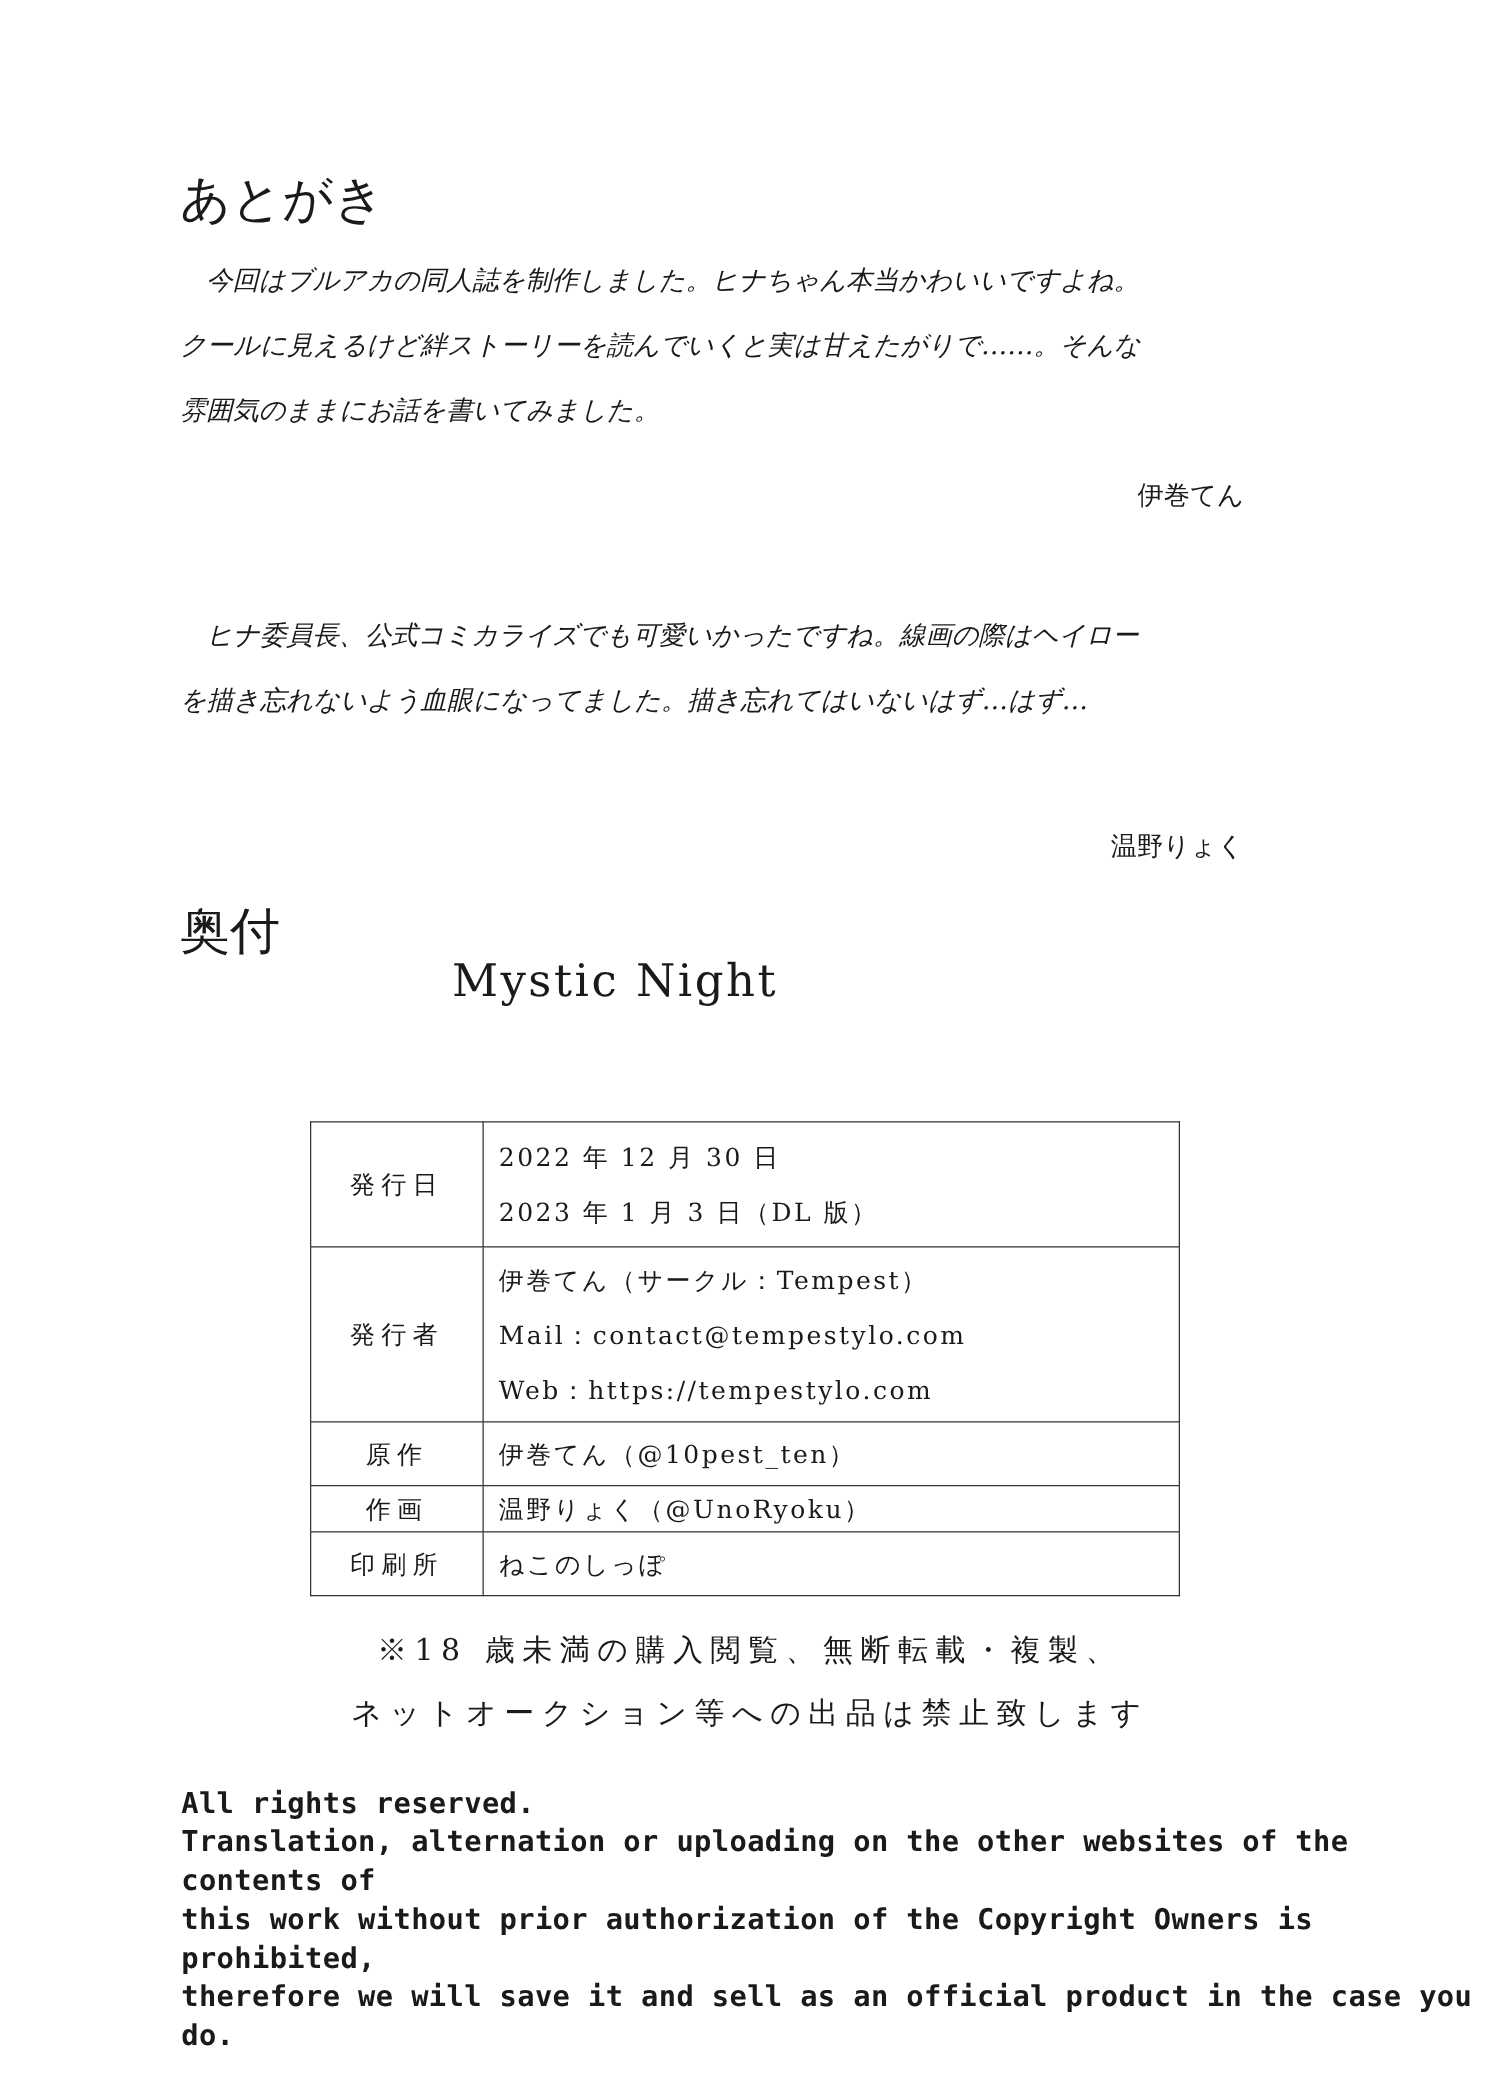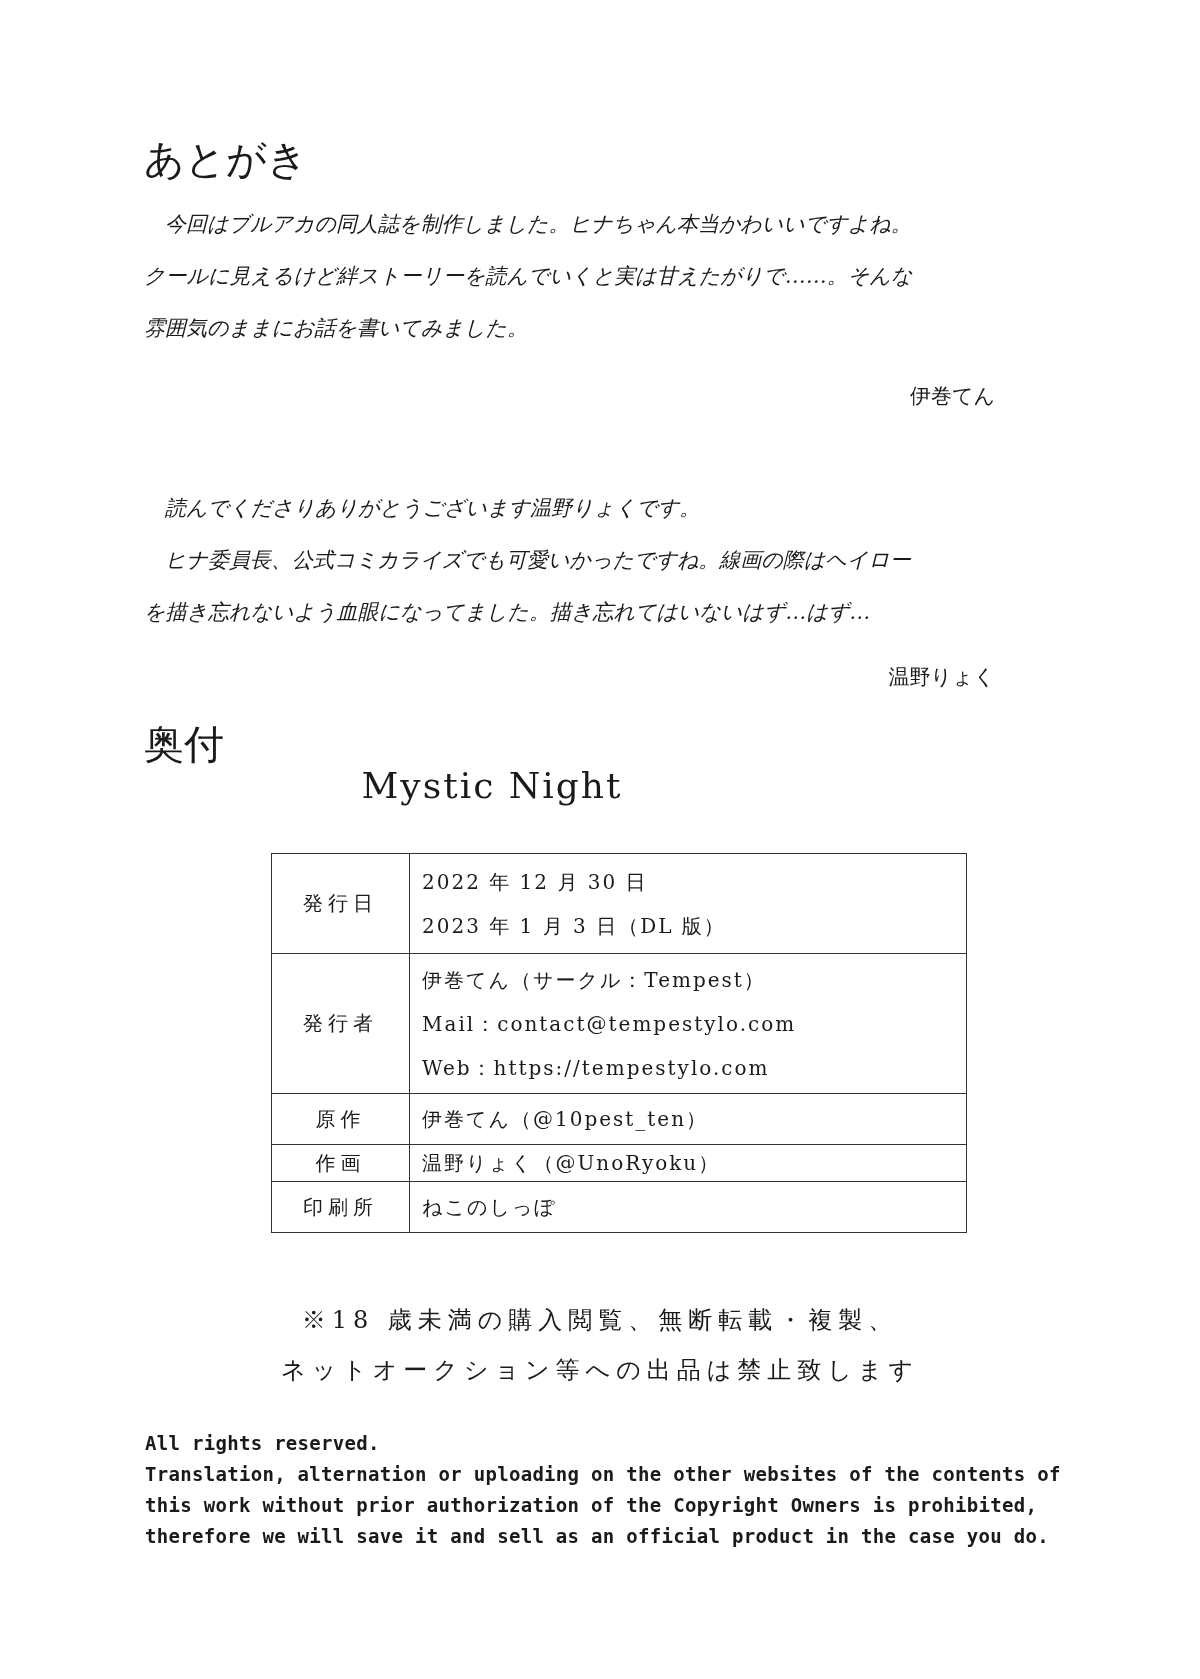--- a/index.html
+++ b/index.html
@@ -4,43 +4,42 @@
 <style>
   html, body { margin:0; padding:0; background:#fff; }
   body { width:1200px; height:1679px; position:relative; overflow:hidden; color:#1a1a1a;
          font-family:"DejaVu Serif", "Liberation Serif", serif; }
   .abs { position:absolute; }
   .h1 { font-size:40px; left:144px; }
   .p { font-size:21px; left:144px; right:195px; line-height:52px;font-style:italic; }
   .indent { text-indent:21px; }
   .sig { font-size:21px; right:205px; }
   .title { font-size:36px; left:0; width:984px; text-align:center; letter-spacing:2px; }
-  table.colo { position:absolute; left:248px; top:853px; width:696px; border-collapse:collapse; font-size:20px; letter-spacing:2px;margin-left:23px; }
+  table.colo { position:absolute; left:248px; top:897px; width:696px; border-collapse:collapse; font-size:20px; letter-spacing:2px; }
   table.colo td { border:1.5px solid #333; vertical-align:middle; }
   table.colo td.lbl { width:135px; text-align:center; letter-spacing:5px; }
   table.colo td.val { padding-left:12px; }
   .vline { line-height:44px; }
   .notice { font-size:24px; left:0; width:1200px; text-align:center; letter-spacing:6px; line-height:50px; }
-  .legal { font-size:19px; left:145px; line-height:31px; font-family:"DejaVu Sans Mono","Liberation Mono",monospace; font-weight:bold; letter-spacing:0.3px; }
+  .legal { font-size:23px; left:145px; line-height:31px; font-family:"DejaVu Sans Mono","Liberation Mono",monospace; font-weight:bold; letter-spacing:0.3px; }
 </style>
 </head>
 <body>
 
 <div>
   <div class="abs h1" style="top:132px;">あとがき</div>
 
   <div class="abs p" style="top:198px;">
     <div class="indent">今回はブルアカの同人誌を制作しました。ヒナちゃん本当かわいいですよね。</div>
     <div>クールに見えるけど絆ストーリーを読んでいくと実は甘えたがりで……。そんな</div>
     <div>雰囲気のままにお話を書いてみました。</div>
   </div>
   <div class="abs sig" style="top:382px;">伊巻てん</div>
 
   <div class="abs p" style="top:482px;">
-    <div class="indent">読んでくださりありがとうございます温野りょくです。</div>
     <div class="indent">ヒナ委員長、公式コミカライズでも可愛いかったですね。線画の際はヘイロー</div>
     <div>を描き忘れないよう血眼になってました。描き忘れてはいないはず…はず…</div>
   </div>
   <div class="abs sig" style="top:663px;">温野りょく</div>
 </div>
 
 <div>
   <div class="abs h1" style="top:717px;">奥付</div>
   <div class="abs title" style="top:765px;">Mystic Night</div>
 

